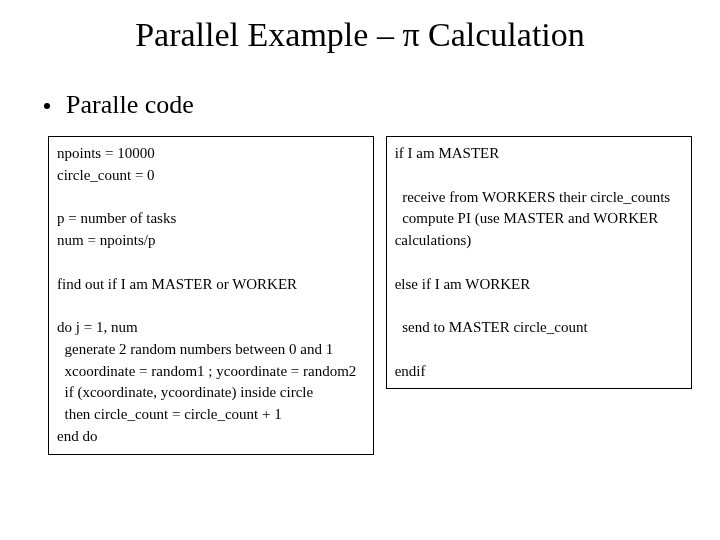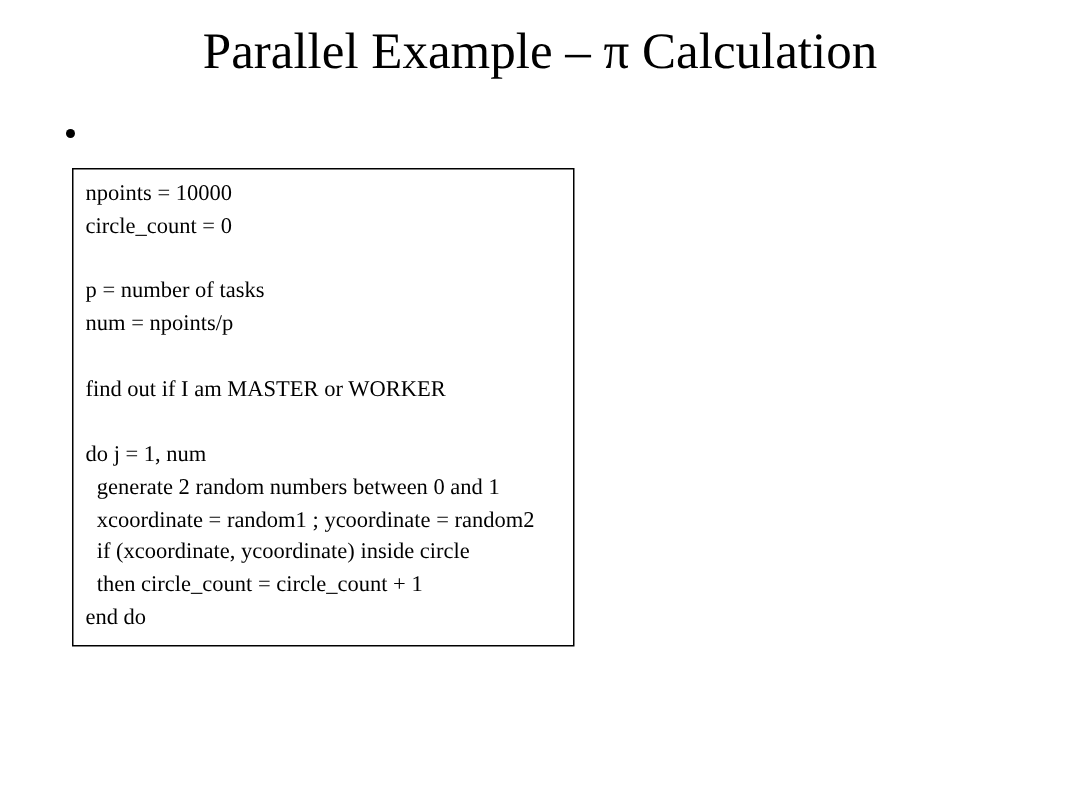--- a/index.html
+++ b/index.html
@@ -60,32 +60,44 @@
 </style>
 </head>
 <body>
 
 <div class="slide">
 
   <div class="title">Parallel Example – π Calculation</div>
 
   <div class="bullet-row">
     <span class="dot"></span>
+    <span>Paralle code</span>
   </div>
 
   <div class="columns">
     <div class="codebox left-box">npoints = 10000
 circle_count = 0
 
 p = number of tasks
 num = npoints/p
 
 find out if I am MASTER or WORKER
 
 do j = 1, num
   generate 2 random numbers between 0 and 1
   xcoordinate = random1 ; ycoordinate = random2
   if (xcoordinate, ycoordinate) inside circle
   then circle_count = circle_count + 1
 end do</div>
+    <div class="codebox right-box">if I am MASTER
+
+  receive from WORKERS their circle_counts
+  compute PI (use MASTER and WORKER
+calculations)
+
+else if I am WORKER
+
+  send to MASTER circle_count
+
+endif</div>
   </div>
 
 </div>
 
 </body></html>

